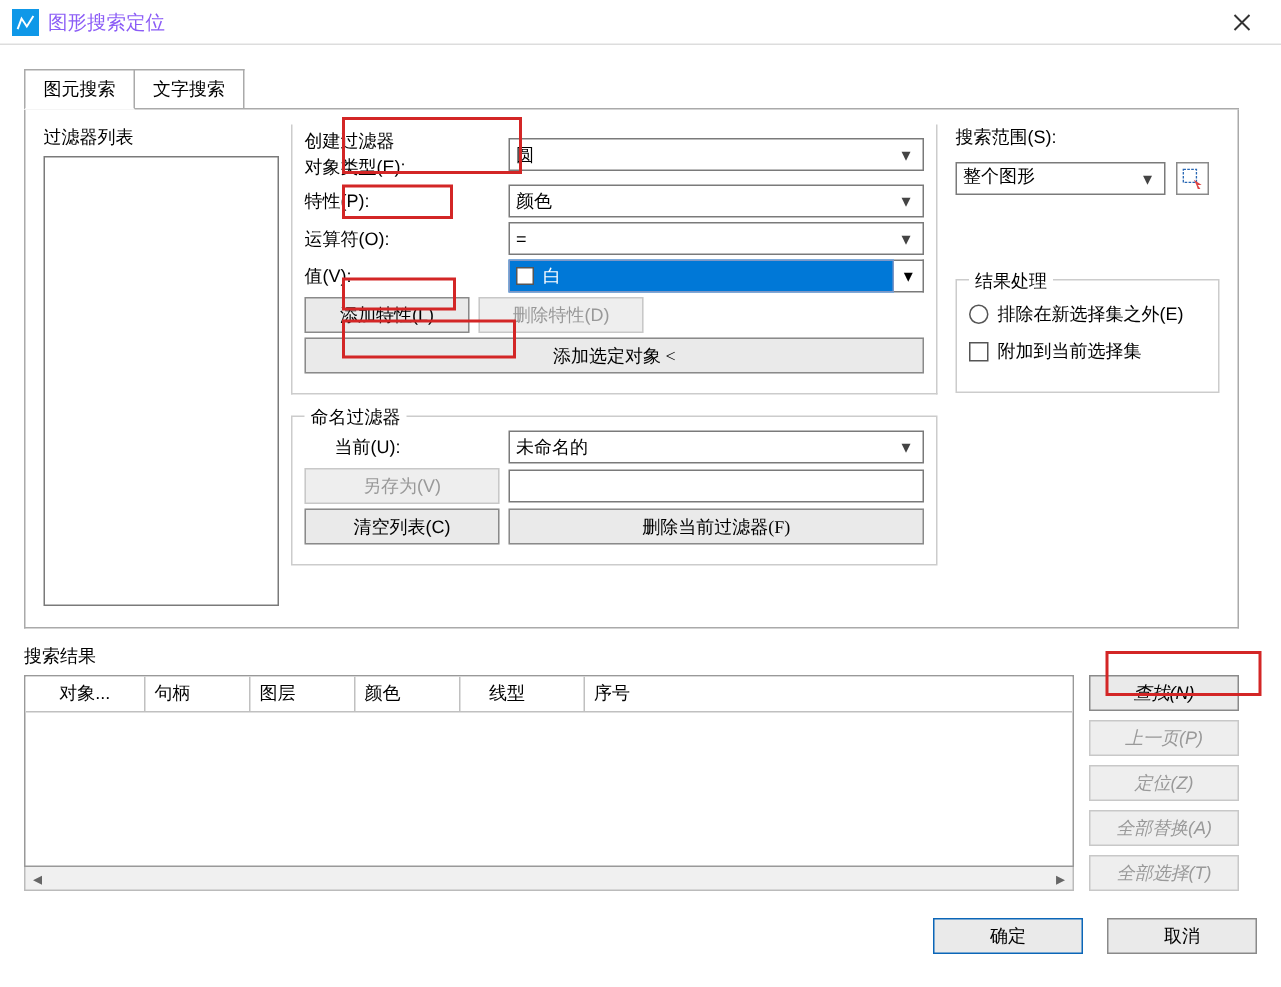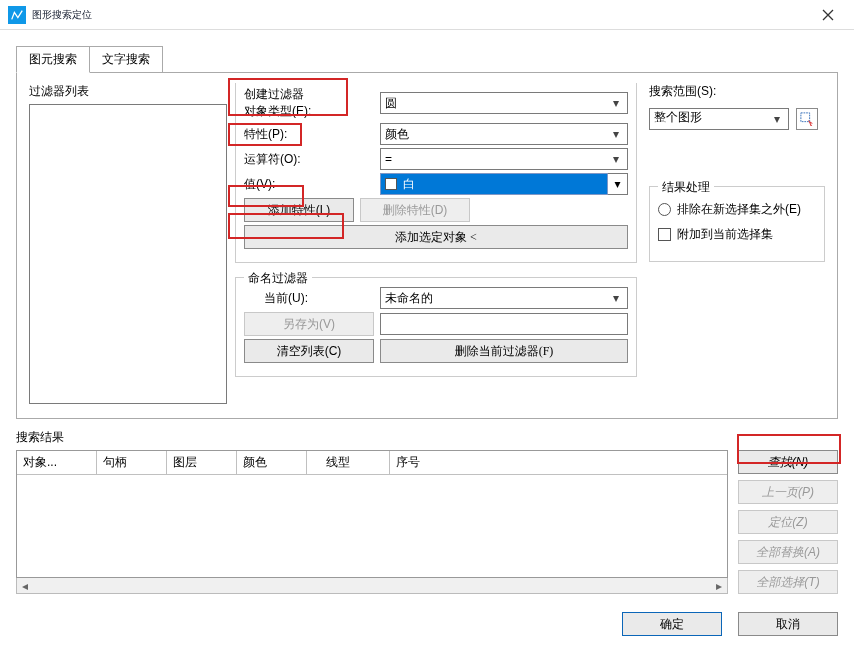--- a/index.html
+++ b/index.html
@@ -20,29 +20,29 @@
     align-items: center;
     padding: 0 8px;
   }
   .titlebar .appicon {
     width: 18px; height: 18px;
     background: #0f98e8;
     display: flex; align-items: center; justify-content: center;
     margin-right: 6px;
     color: #fff;
   }
-  .titlebar .title { flex: 1; color: #0f172a; font-size: 10px; }
+  .titlebar .title { flex: 1; color: #8b5cf6; font-size: 13px; }
   .titlebar .close {
     width: 36px; height: 30px;
     display: flex; align-items: center; justify-content: center;
     cursor: pointer;
   }
   .titlebar .close svg { width: 12px; height: 12px; }
 
-  .content { padding: 16px 16px 10px 16px; position: relative; }
+  .content { padding: 16px 28px 10px 16px; position: relative; }
 
   .tabs {
     display: flex;
     border-bottom: 1px solid #aaa;
   }
   .tab {
     padding: 4px 12px;
     border: 1px solid #aaa;
     border-bottom: none;
     margin-right: -1px;
@@ -59,21 +59,21 @@
   .tab.inactive { background: #fff; }
 
   .panel {
     border: 1px solid #aaa;
     border-top: none;
     padding: 10px 12px 14px 12px;
     display: flex;
     gap: 8px;
   }
   .col-left {
-    width: 198px;
+    width: 157px;
     display: flex;
     flex-direction: column;
   }
   .col-left .label { margin-bottom: 4px; }
   .listbox {
     flex: 1;
     border: 1px solid #7a7a7a;
     background: #fff;
     min-height: 300px;
     height: 300px;
@@ -227,21 +227,21 @@
     display:flex;
     border-bottom: 1px solid #c0c0c0;
     background:#fff;
   }
   .th {
     border-right: 1px solid #c0c0c0;
     padding: 3px 6px;
     font-size: 12px;
     overflow:hidden;white-space:nowrap;text-overflow:ellipsis;
   }
-  .th.c1{width:80px;} .th.c2{width:70px;} .th.c3{width:70px;}
+  .th.c1{width:80px;text-align:center;} .th.c2{width:70px;} .th.c3{width:70px;}
   .th.c4{width:70px;} .th.c5{width:70px;margin-left:13px;} .th.c6{flex:1;border-right:none;}
 
   .side-buttons {
     width: 100px;
     display: flex;
     flex-direction: column;
     gap: 6px;
     font-style: italic;
   }
   .scrollbar-h {

